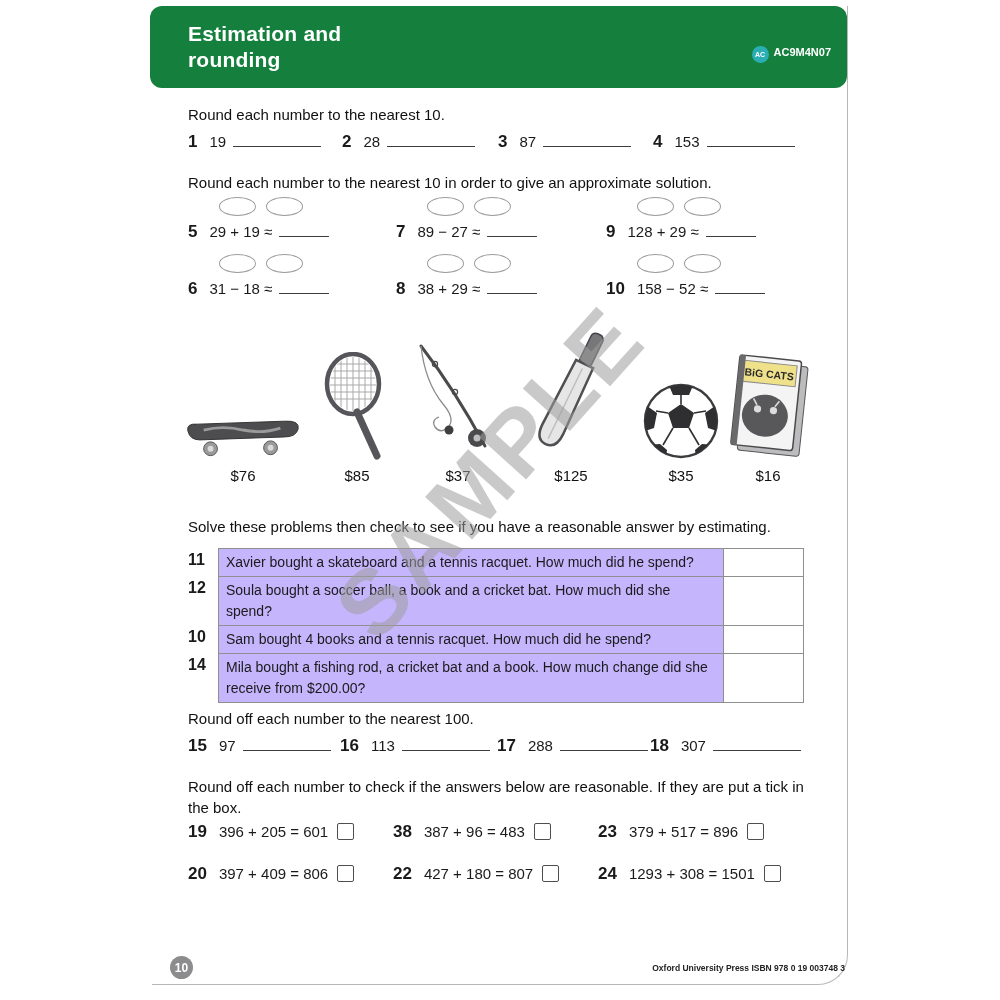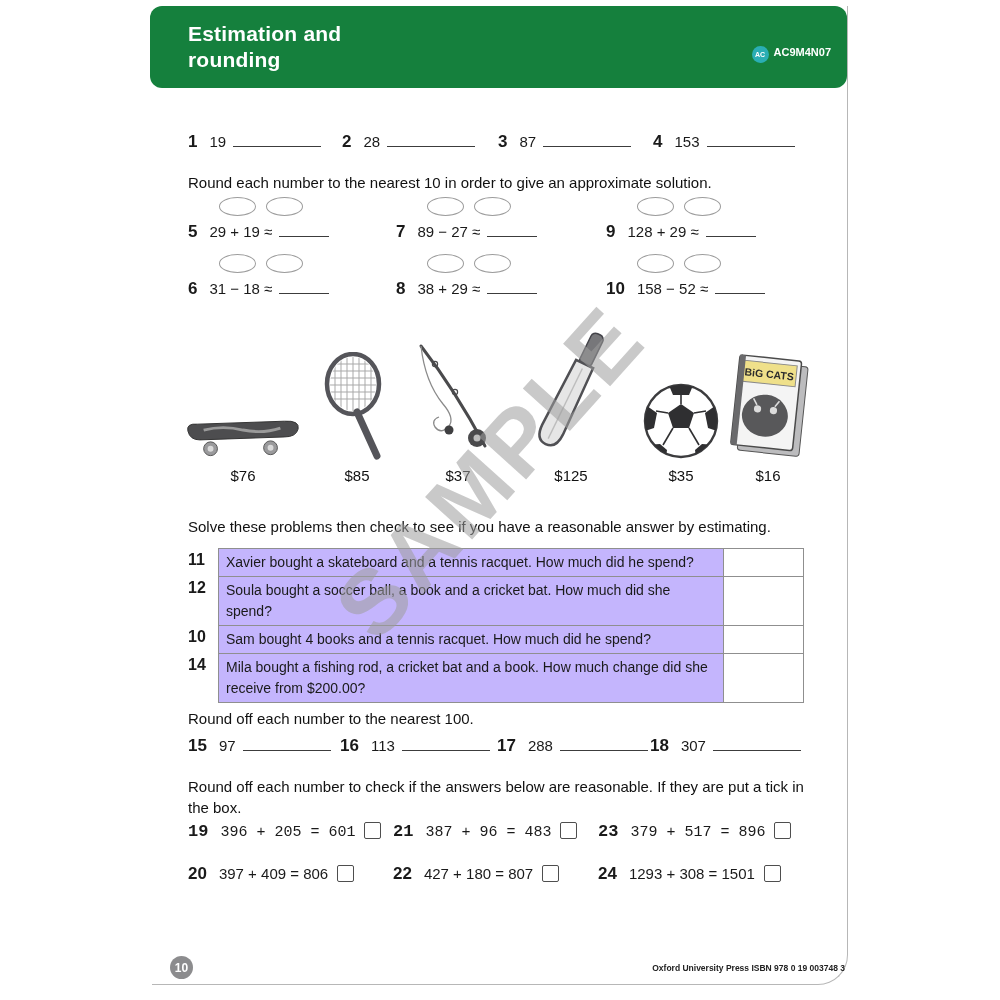--- a/index.html
+++ b/index.html
@@ -25,21 +25,21 @@
   .num { font-weight:bold; font-size:17px; margin-right:12px; }
   .val { font-size:15px; }
   .line { display:inline-block; border-bottom:1.3px solid #3c3c3c; height:13px; margin-left:7px; }
   .w88 { width:88px; } .w52 { width:50px; }
 
   .qrow { position:absolute; left:188px; display:grid; width:616px; }
   .row-s1 { top:132px; grid-template-columns:154px 156px 155px auto; }
   .row-s4 { top:736px; grid-template-columns:152px 157px 153px auto; }
   .row-s2a { top:197px; grid-template-columns:208px 210px auto; }
   .row-s2b { top:254px; grid-template-columns:208px 210px auto; }
-  .row-s5a { top:822px; grid-template-columns:205px 205px auto;font-family:Liberation Mono, monospace; }
+  .row-s5a { top:822px; grid-template-columns:205px 205px auto; }
   .row-s5b { top:864px; grid-template-columns:205px 205px auto; }
 
   .ovals { margin-left:31px; display:flex; gap:10px; margin-bottom:6px; }
   .oval { width:37px; height:19px; border:1.2px solid #9c9c9c; border-radius:50%; background:#fff; }
 
   .checkbox { display:inline-block; width:17px; height:17px; border:1.3px solid #4e4e4e;
     border-radius:2px; margin-left:9px; vertical-align:-3px; background:#fff; }
 
   
   .items { position:absolute; left:180px; top:326px; width:628px; display:flex; }
@@ -72,20 +72,21 @@
   <div class="page-edge"></div>
 
   <div class="header">
     <h1>Estimation and rounding</h1>
     <div class="badge">
       <span class="badge-circle">AC</span>
       <span class="badge-code">AC9M4N07</span>
     </div>
   </div>
 
+  <p class="instr" style="top:106px">Round each number to the nearest 10.</p>
   <div class="qrow row-s1">
     <div class="q">
       <span class="num">1</span><span class="val">19</span><span class="line w88"></span>
     </div>
     <div class="q">
       <span class="num">2</span><span class="val">28</span><span class="line w88"></span>
     </div>
     <div class="q">
       <span class="num">3</span><span class="val">87</span><span class="line w88"></span>
     </div>
@@ -286,21 +287,21 @@
       <span class="num">18</span><span class="val">307</span><span class="line w88"></span>
     </div>
   </div>
 
   <p class="instr" style="top:776px; width:630px; line-height:1.4">Round off each number to check if the answers below are reasonable. If they are put a tick in the box.</p>
   <div class="qrow row-s5a">
     <div class="q">
       <span class="num">19</span><span class="val">396 + 205 = 601</span><span class="checkbox"></span>
     </div>
     <div class="q">
-      <span class="num">21</span><span class="val">387 + 96 = 483</span><span class="checkbox"></span>
+      <span class="num">38</span><span class="val">387 + 96 = 483</span><span class="checkbox"></span>
     </div>
     <div class="q">
       <span class="num">23</span><span class="val">379 + 517 = 896</span><span class="checkbox"></span>
     </div>
   </div>
   <div class="qrow row-s5b">
     <div class="q">
       <span class="num">20</span><span class="val">397 + 409 = 806</span><span class="checkbox"></span>
     </div>
     <div class="q">

